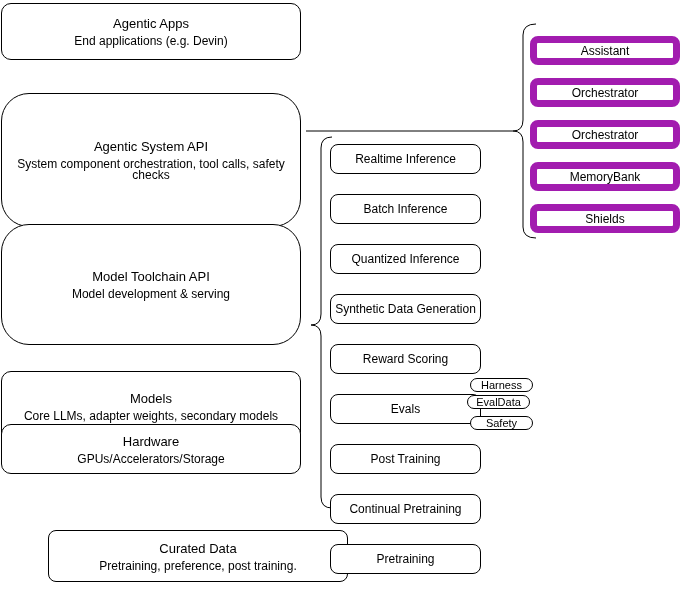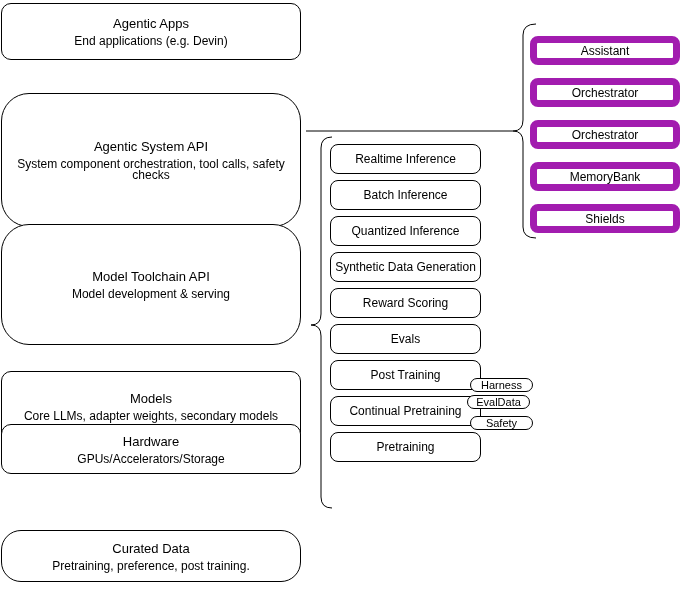--- a/index.html
+++ b/index.html
@@ -13,21 +13,21 @@
     background: #fff; border: 1px solid #000;
     display: flex; flex-direction: column; align-items: center; justify-content: center;
     text-align: center;
   }
   .lbox { left: 1px; width: 300px; }
   .lbox .t { font-size: 13px; line-height: 15px; }
   .lbox .s { font-size: 12px; line-height: 11px; margin-top: 5px; }
 
   .midcol {
     position: absolute; left: 330px; top: 144px; width: 151px;
-    display: flex; flex-direction: column; gap: 6px;
+    display: flex; flex-direction: column; gap: 20px;
   }
   .mbox {
     box-sizing: border-box; height: 30px; width: 151px;
     background: #fff; border: 1px solid #000; border-radius: 8px;
     display: flex; align-items: center; justify-content: center;
     font-size: 12px;
   }
 
   .rightcol {
     position: absolute; left: 530px; top: 36px; width: 150px;
@@ -72,21 +72,21 @@
     <div class="s">Model development &amp; serving</div>
   </div>
   <div class="node lbox" style="top:371px; height:71px; border-radius:10px;">
     <div class="t">Models</div>
     <div class="s">Core LLMs, adapter weights, secondary models</div>
   </div>
   <div class="node lbox" style="top:424px; height:50px; border-radius:10px;">
     <div class="t">Hardware</div>
     <div class="s">GPUs/Accelerators/Storage</div>
   </div>
-  <div class="node lbox" style="top:530px; height:52px; border-radius:20px;">
+  <div class="node lbox" style="top:530px; height:52px; border-radius:8px;margin-left:47px;">
     <div class="t">Curated Data</div>
     <div class="s">Pretraining, preference, post training.</div>
   </div>
 
   <div class="midcol">
     <div class="mbox">Realtime Inference</div>
     <div class="mbox">Batch Inference</div>
     <div class="mbox">Quantized Inference</div>
     <div class="mbox">Synthetic Data Generation</div>
     <div class="mbox">Reward Scoring</div>

